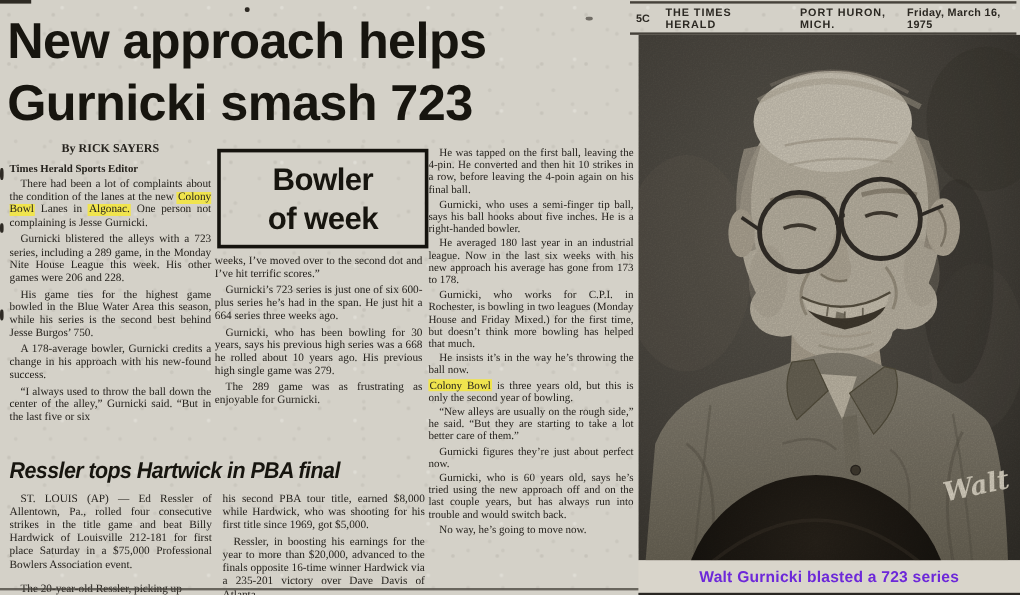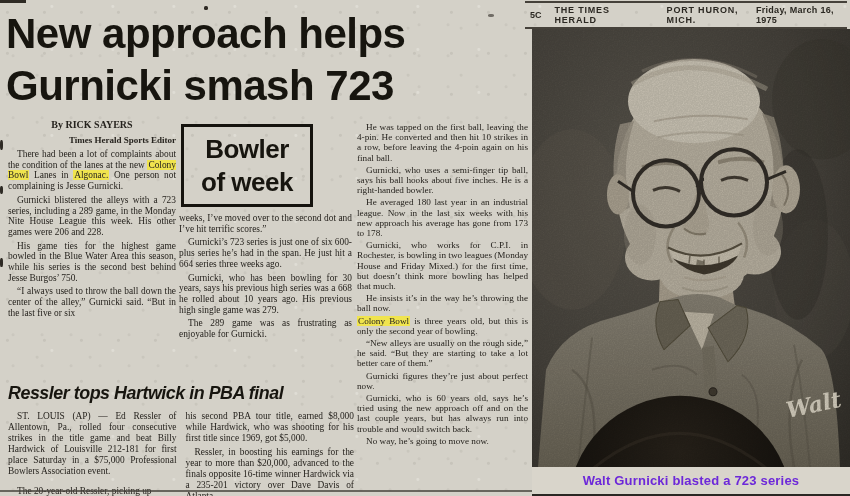--- a/index.html
+++ b/index.html
@@ -30,28 +30,28 @@
     position:absolute;left:6px;top:8px;width:520px;
     font-family:"Liberation Sans", sans-serif;font-weight:700;
     font-size:42px;line-height:52px;letter-spacing:-.5px;color:#17150f;
   }
   
   .col{position:absolute;}
   .col1{left:8px;top:119px;width:168px;}
   .col2{left:179px;top:213px;width:173px;}
   .col3{left:357px;top:122px;width:171px;}
   .byline{font-weight:700;text-align:center;font-size:10px;line-height:11px;margin:0 0 5px 0;}
-  .byline2{font-weight:700;text-align:right;font-size:9px;line-height:10px;margin:0 0 4px 0;}
+  .byline2{font-weight:700;text-align:left;font-size:9px;line-height:10px;margin:0 0 4px 0;}
   .para{font-size:9.4px;line-height:10.7px;text-align:justify;text-indent:9px;margin:0 0 3px 0;}
   .col3 .para{font-size:9.2px;line-height:10.2px;margin-bottom:2px;}
   .noindent{text-indent:0;}
   .hl{background:#f0e44e;padding:0 1px;}
   
   .bbox{
-    position:absolute;left:181px;top:124px;width:132px;height:83px;
+    position:absolute;left:181px;top:124px;width:176px;height:83px;
     border:3px solid #15130e;box-sizing:border-box;
     display:flex;flex-direction:column;justify-content:center;align-items:center;
     font-family:"Liberation Sans", sans-serif;font-weight:700;
     font-size:26px;line-height:33px;color:#17150f;letter-spacing:-.5px;
   }
   
   .pba{position:absolute;left:8px;top:382px;width:346px;}
   .pba-headline{
     font-family:"Liberation Sans", sans-serif;font-weight:700;font-style:italic;
     font-size:19px;letter-spacing:-.5px;color:#17150f;margin:0 0 7px 0;
@@ -103,20 +103,21 @@
     <div>New approach helps</div>
     <div>Gurnicki smash 723</div>
   </div>
 
   <div class="col col1">
     <p class="byline">By RICK SAYERS</p>
     <p class="byline2">Times Herald Sports Editor</p>
     <p class="para"><span>There had been a lot of complaints about the condition of the lanes at the new </span><span class="hl">Colony Bowl</span><span> Lanes in </span><span class="hl">Algonac.</span><span> One person not complaining is Jesse Gurnicki.</span></p>
     <p class="para">Gurnicki blistered the alleys with a 723 series, including a 289 game, in the Monday Nite House League this week. His other games were 206 and 228.</p>
     <p class="para">His game ties for the highest game bowled in the Blue Water Area this season, while his series is the second best behind Jesse Burgos’ 750.</p>
+    <p class="para">A 178-average bowler, Gurnicki credits a change in his approach with his new-found success.</p>
     <p class="para">“I always used to throw the ball down the center of the alley,” Gurnicki said. “But in the last five or six</p>
   </div>
 
   <div class="bbox">
     <div>Bowler</div>
     <div>of week</div>
   </div>
 
   <div class="col col2">
     <p class="para noindent">weeks, I’ve moved over to the second dot and I’ve hit terrific scores.”</p>

